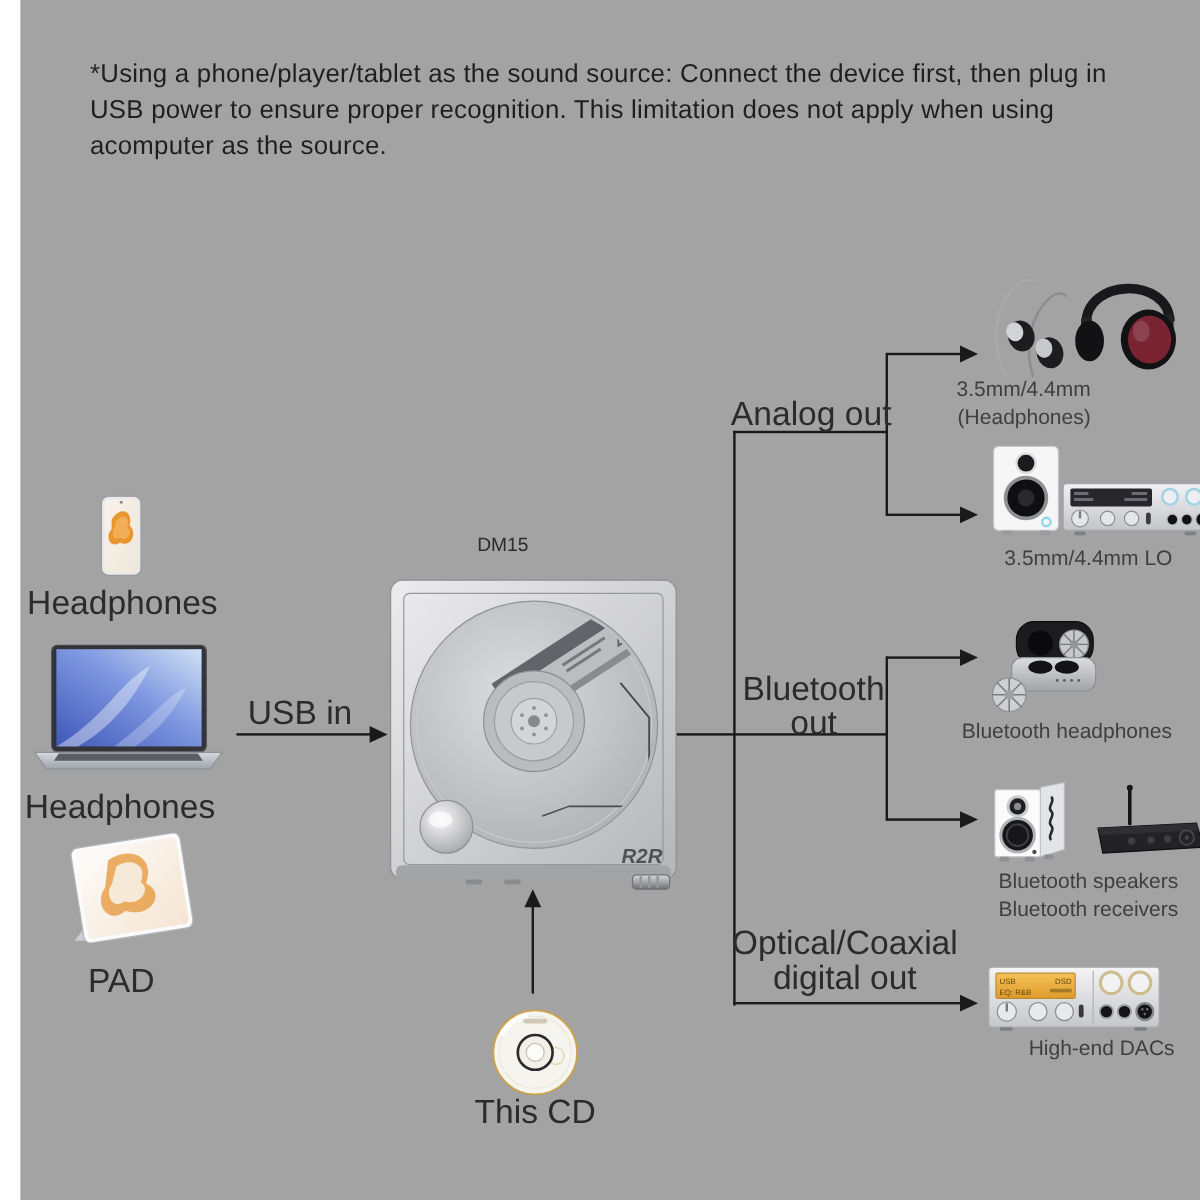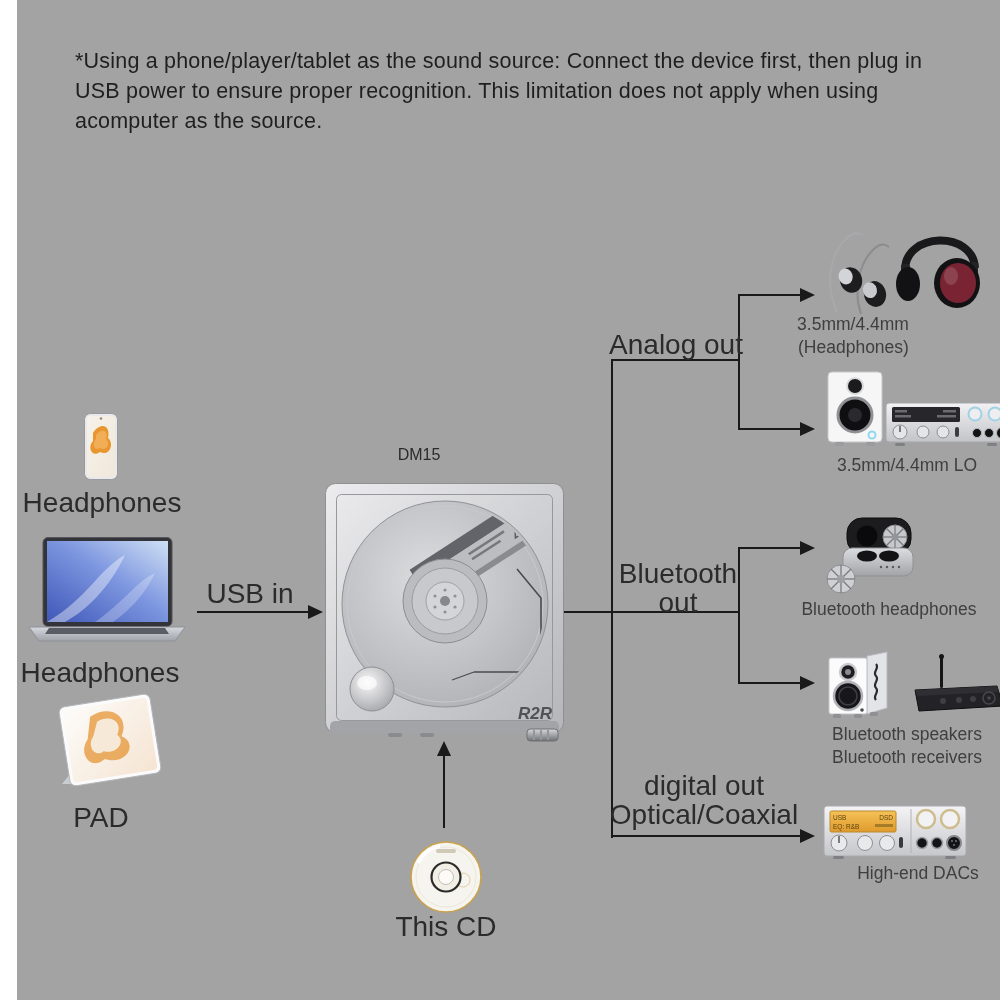--- a/index.html
+++ b/index.html
@@ -179,22 +179,22 @@
 
   <div class="line" style="left:594px;top:835px;width:190px;height:2px;"></div>
   <div class="ah-right" style="left:783px;top:829px;"></div>
 
   <div class="lbl" style="left:659px;top:331px;">Analog out</div>
   <div class="lbl" style="left:661px;top:559px;line-height:29px;">
     <span style="display:block;">Bluetooth</span>
     <span style="display:block;">out</span>
   </div>
   <div class="lbl" style="left:687px;top:771px;line-height:29px;">
+    <span style="display:block;">Optical/Coaxial</span>
     <span style="display:block;">digital out</span>
-    <span style="display:block;">Optical/Coaxial</span>
   </div>
 
   <svg class="abs" style="left:806px;top:228px;" width="68" height="88">
     <path d="M14,84 C2,56 6,26 24,10 C28,6 34,4 40,7" stroke="#a9a9ad" stroke-width="2" fill="none"></path>
     <path d="M38,86 C30,62 36,34 52,20 C56,16 62,15 66,19" stroke="#8c8c90" stroke-width="2" fill="none"></path>
     <g transform="rotate(-18 28 52)">
       <ellipse cx="28" cy="52" rx="11" ry="13" fill="#1d1d1f"></ellipse>
       <ellipse cx="24" cy="47" rx="7" ry="8" fill="#d3d4d8"></ellipse>
     </g>
     <g transform="rotate(-14 52 66)">

